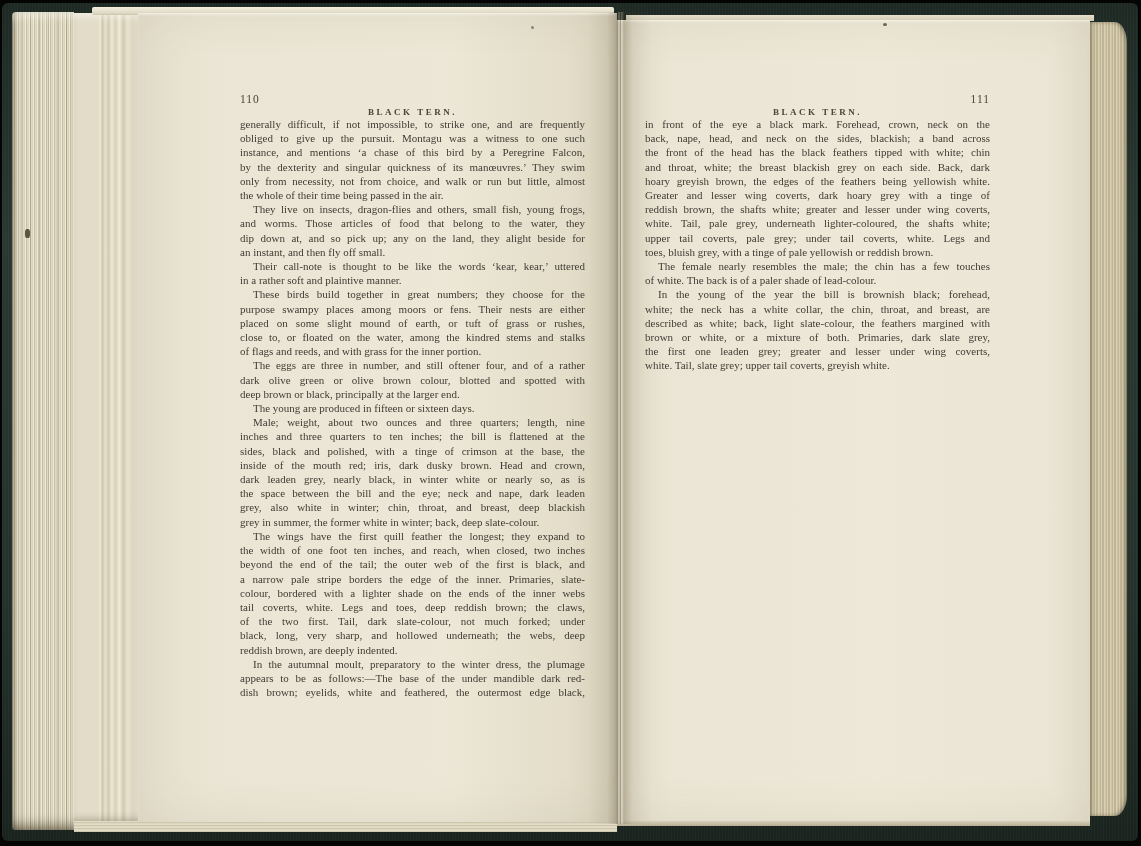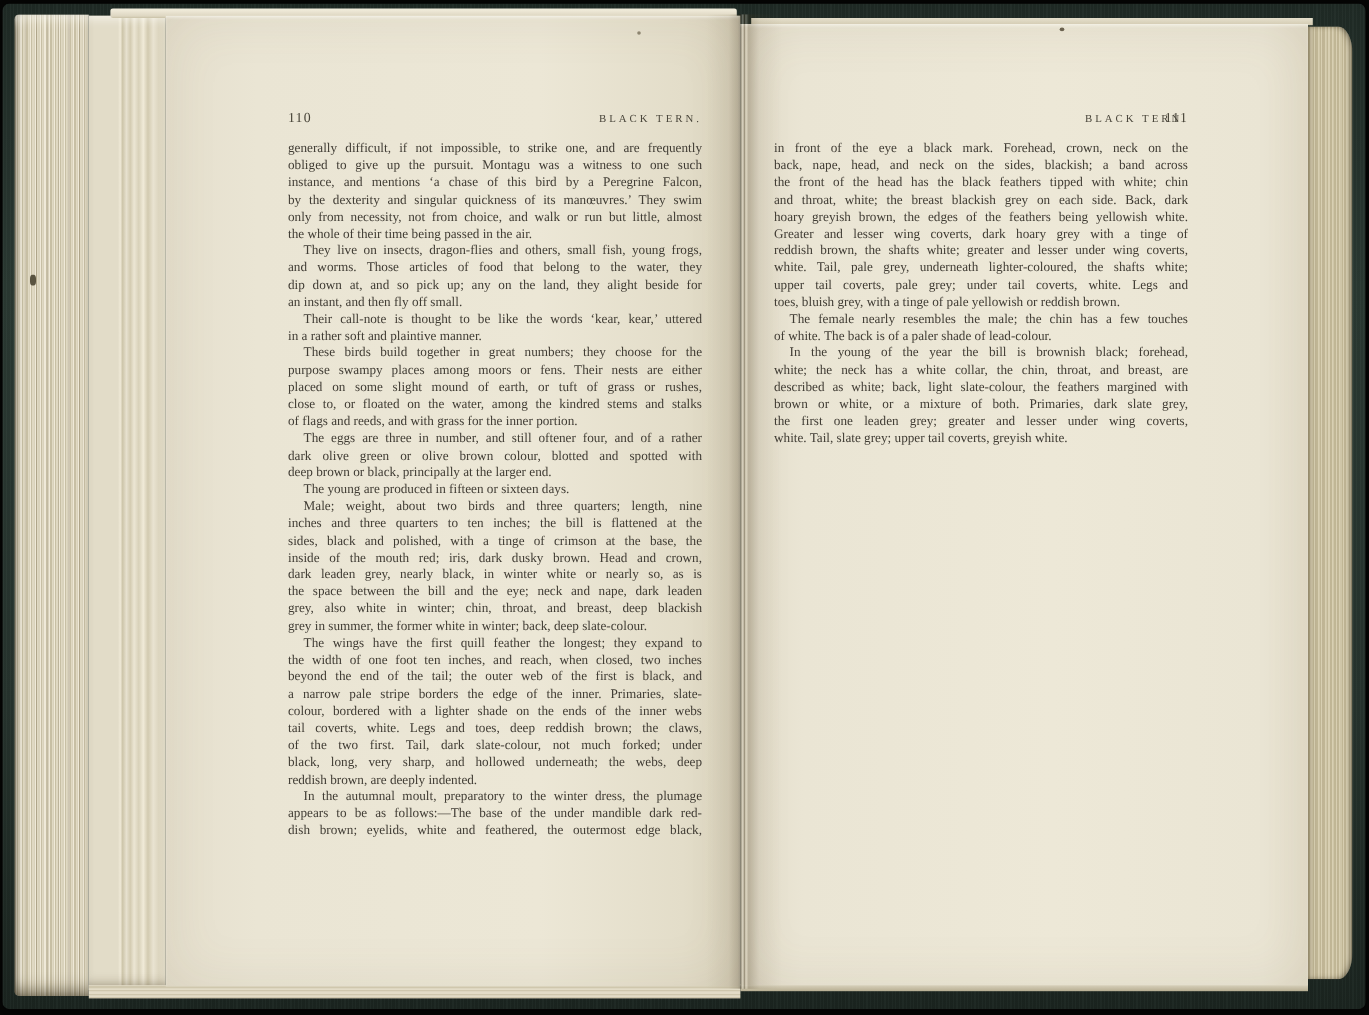--- a/index.html
+++ b/index.html
@@ -91,22 +91,22 @@
   .speck-c{left:531px;top:26px;width:3px;height:3px;background:#8d8570;}
   
   .page-inner{position:relative;}
   .page-left .page-inner{padding:80px 0 0 102px;width:345px;}
   .page-right .page-inner{padding:73px 0 0 28px;width:345px;}
   .page-header{position:relative;height:14px;margin-bottom:10px;color:#474338;}
   .page-number{font-size:11.5px;letter-spacing:1px;}
   .pn-left{position:absolute;left:0;top:0;}
   .pn-right{position:absolute;right:0;top:0;}
   .running-title{
-    position:absolute;left:0;right:0;top:1px;text-align:right;
-    font-size:9px;letter-spacing:2.5px;font-weight:normal;color:#4a463b;
+    position:absolute;left:0;right:0;top:14px;text-align:center;
+    font-size:9px;letter-spacing:2.5px;font-weight:bold;color:#4a463b;
   }
   .text-block{
     font-size:11px;line-height:14.2px;color:#403c34;
     text-rendering:optimizeLegibility;
   }
   .paragraph{margin:0;}
   .line{text-align:justify;text-align-last:justify;}
   .line.last{text-align-last:left;}
   .line.indent{text-indent:13px;}
 </style>
@@ -157,21 +157,21 @@
           </div>
           <div class="paragraph">
             <div class="line indent">The eggs are three in number, and still oftener four, and of a rather</div>
             <div class="line">dark olive green or olive brown colour, blotted and spotted with</div>
             <div class="line last">deep brown or black, principally at the larger end.</div>
           </div>
           <div class="paragraph">
             <div class="line last indent">The young are produced in fifteen or sixteen days.</div>
           </div>
           <div class="paragraph">
-            <div class="line indent">Male; weight, about two birds and three quarters; length, nine</div>
+            <div class="line indent">Male; weight, about two ounces and three quarters; length, nine</div>
             <div class="line">inches and three quarters to ten inches; the bill is flattened at the</div>
             <div class="line">sides, black and polished, with a tinge of crimson at the base, the</div>
             <div class="line">inside of the mouth red; iris, dark dusky brown. Head and crown,</div>
             <div class="line">dark leaden grey, nearly black, in winter white or nearly so, as is</div>
             <div class="line">the space between the bill and the eye; neck and nape, dark leaden</div>
             <div class="line">grey, also white in winter; chin, throat, and breast, deep blackish</div>
             <div class="line last">grey in summer, the former white in winter; back, deep slate-colour.</div>
           </div>
           <div class="paragraph">
             <div class="line indent">The wings have the first quill feather the longest; they expand to</div>

